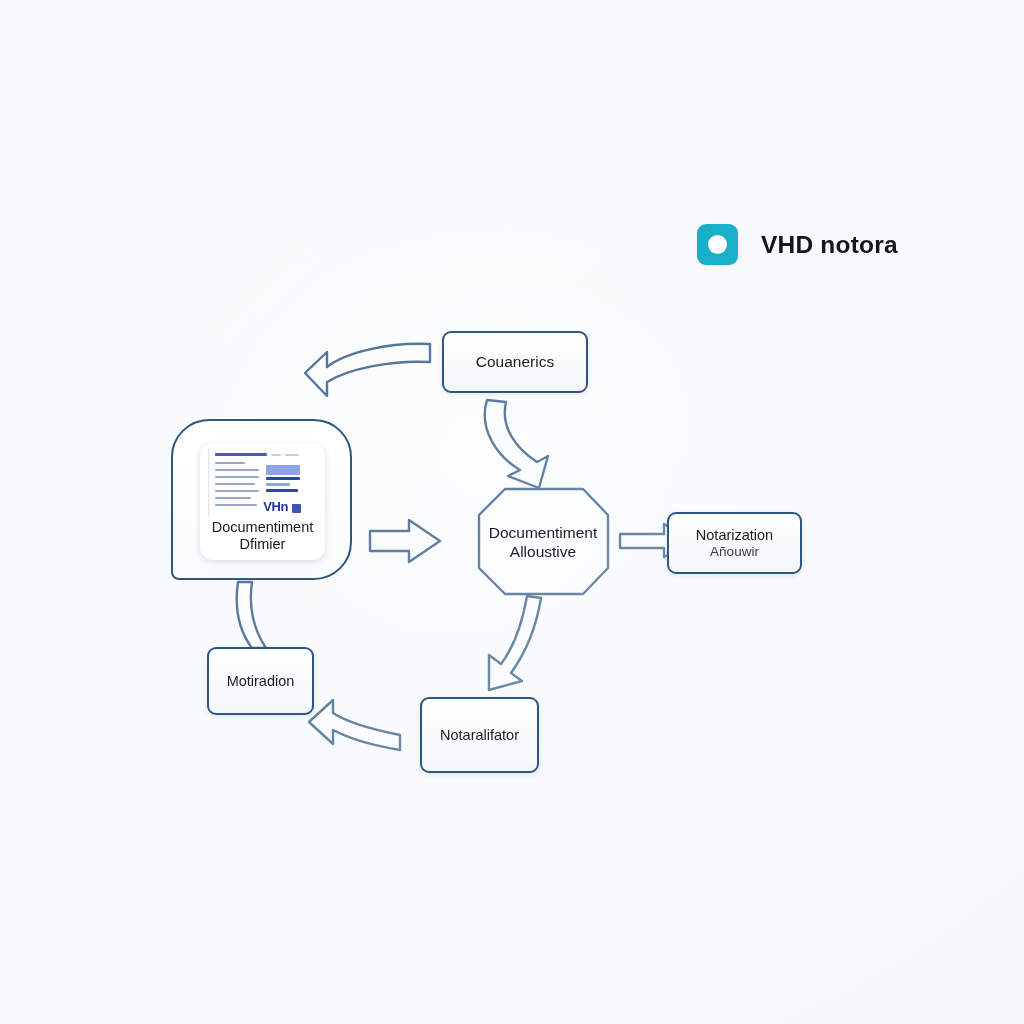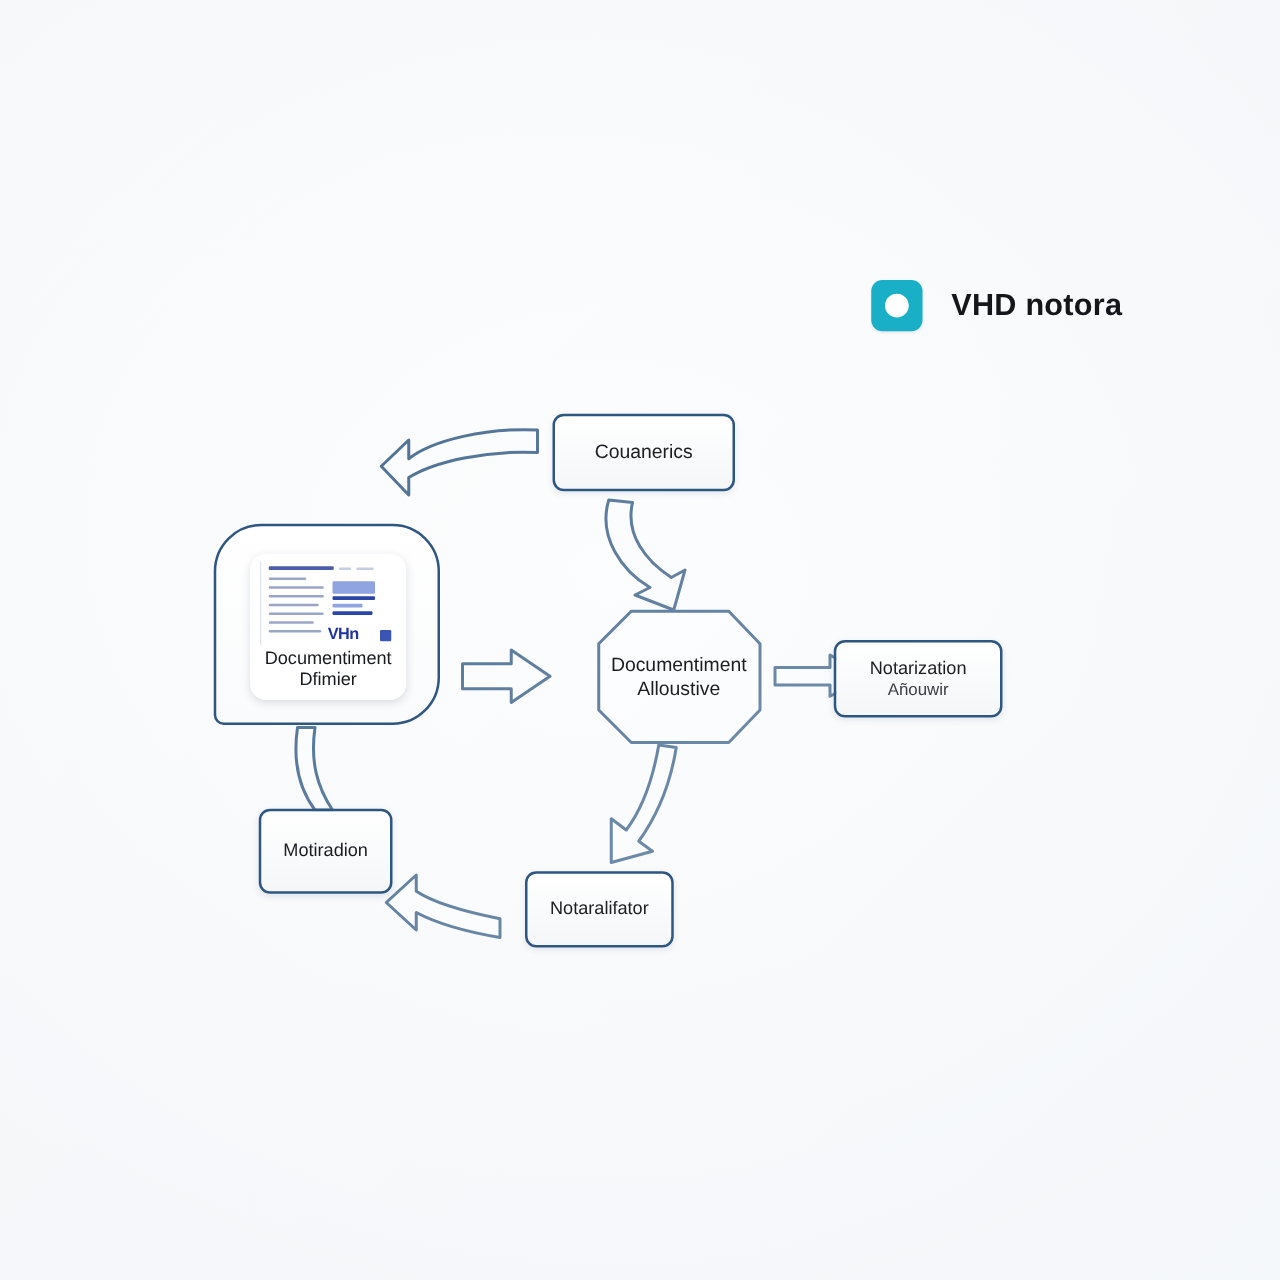--- a/index.html
+++ b/index.html
@@ -129,21 +129,21 @@
   }
 
   #node-motiradion {
     left: 207px; top: 647px;
     width: 107px; height: 68px;
     font-size: 14.5px;
   }
 
   #node-notaralifator {
     left: 420px; top: 697px;
-    width: 119px; height: 61px;
+    width: 119px; height: 76px;
     font-size: 14.5px;
     justify-content: center;
   }
 
   
   #node-source {
     position: absolute;
     left: 171px;
     top: 419px;
     width: 181px;
@@ -184,29 +184,29 @@
   }
   .doc-thumb .ln.strong { background: #4a5ea8; height: 3px; }
   .doc-thumb .blk {
     position: absolute;
     background: #2c46a8;
     border-radius: 1px;
   }
   .doc-thumb .blk.soft { background: #8fa4e0; }
   .doc-vhn {
     position: absolute;
-    right: 4px;
+    right: 16px;
     bottom: 2px;
     font-size: 13px;
     font-weight: bold;
     color: #1f33a3;
     letter-spacing: -0.4px;
     display: flex;
     align-items: flex-end;
-    gap: 17px;
+    gap: 4px;
   }
   .doc-vhn .badge {
     display: inline-block;
     width: 9px;
     height: 9px;
     background: #3b55b5;
     border-radius: 1px;
     margin-bottom: 1px;
   }
   .doc-caption {

